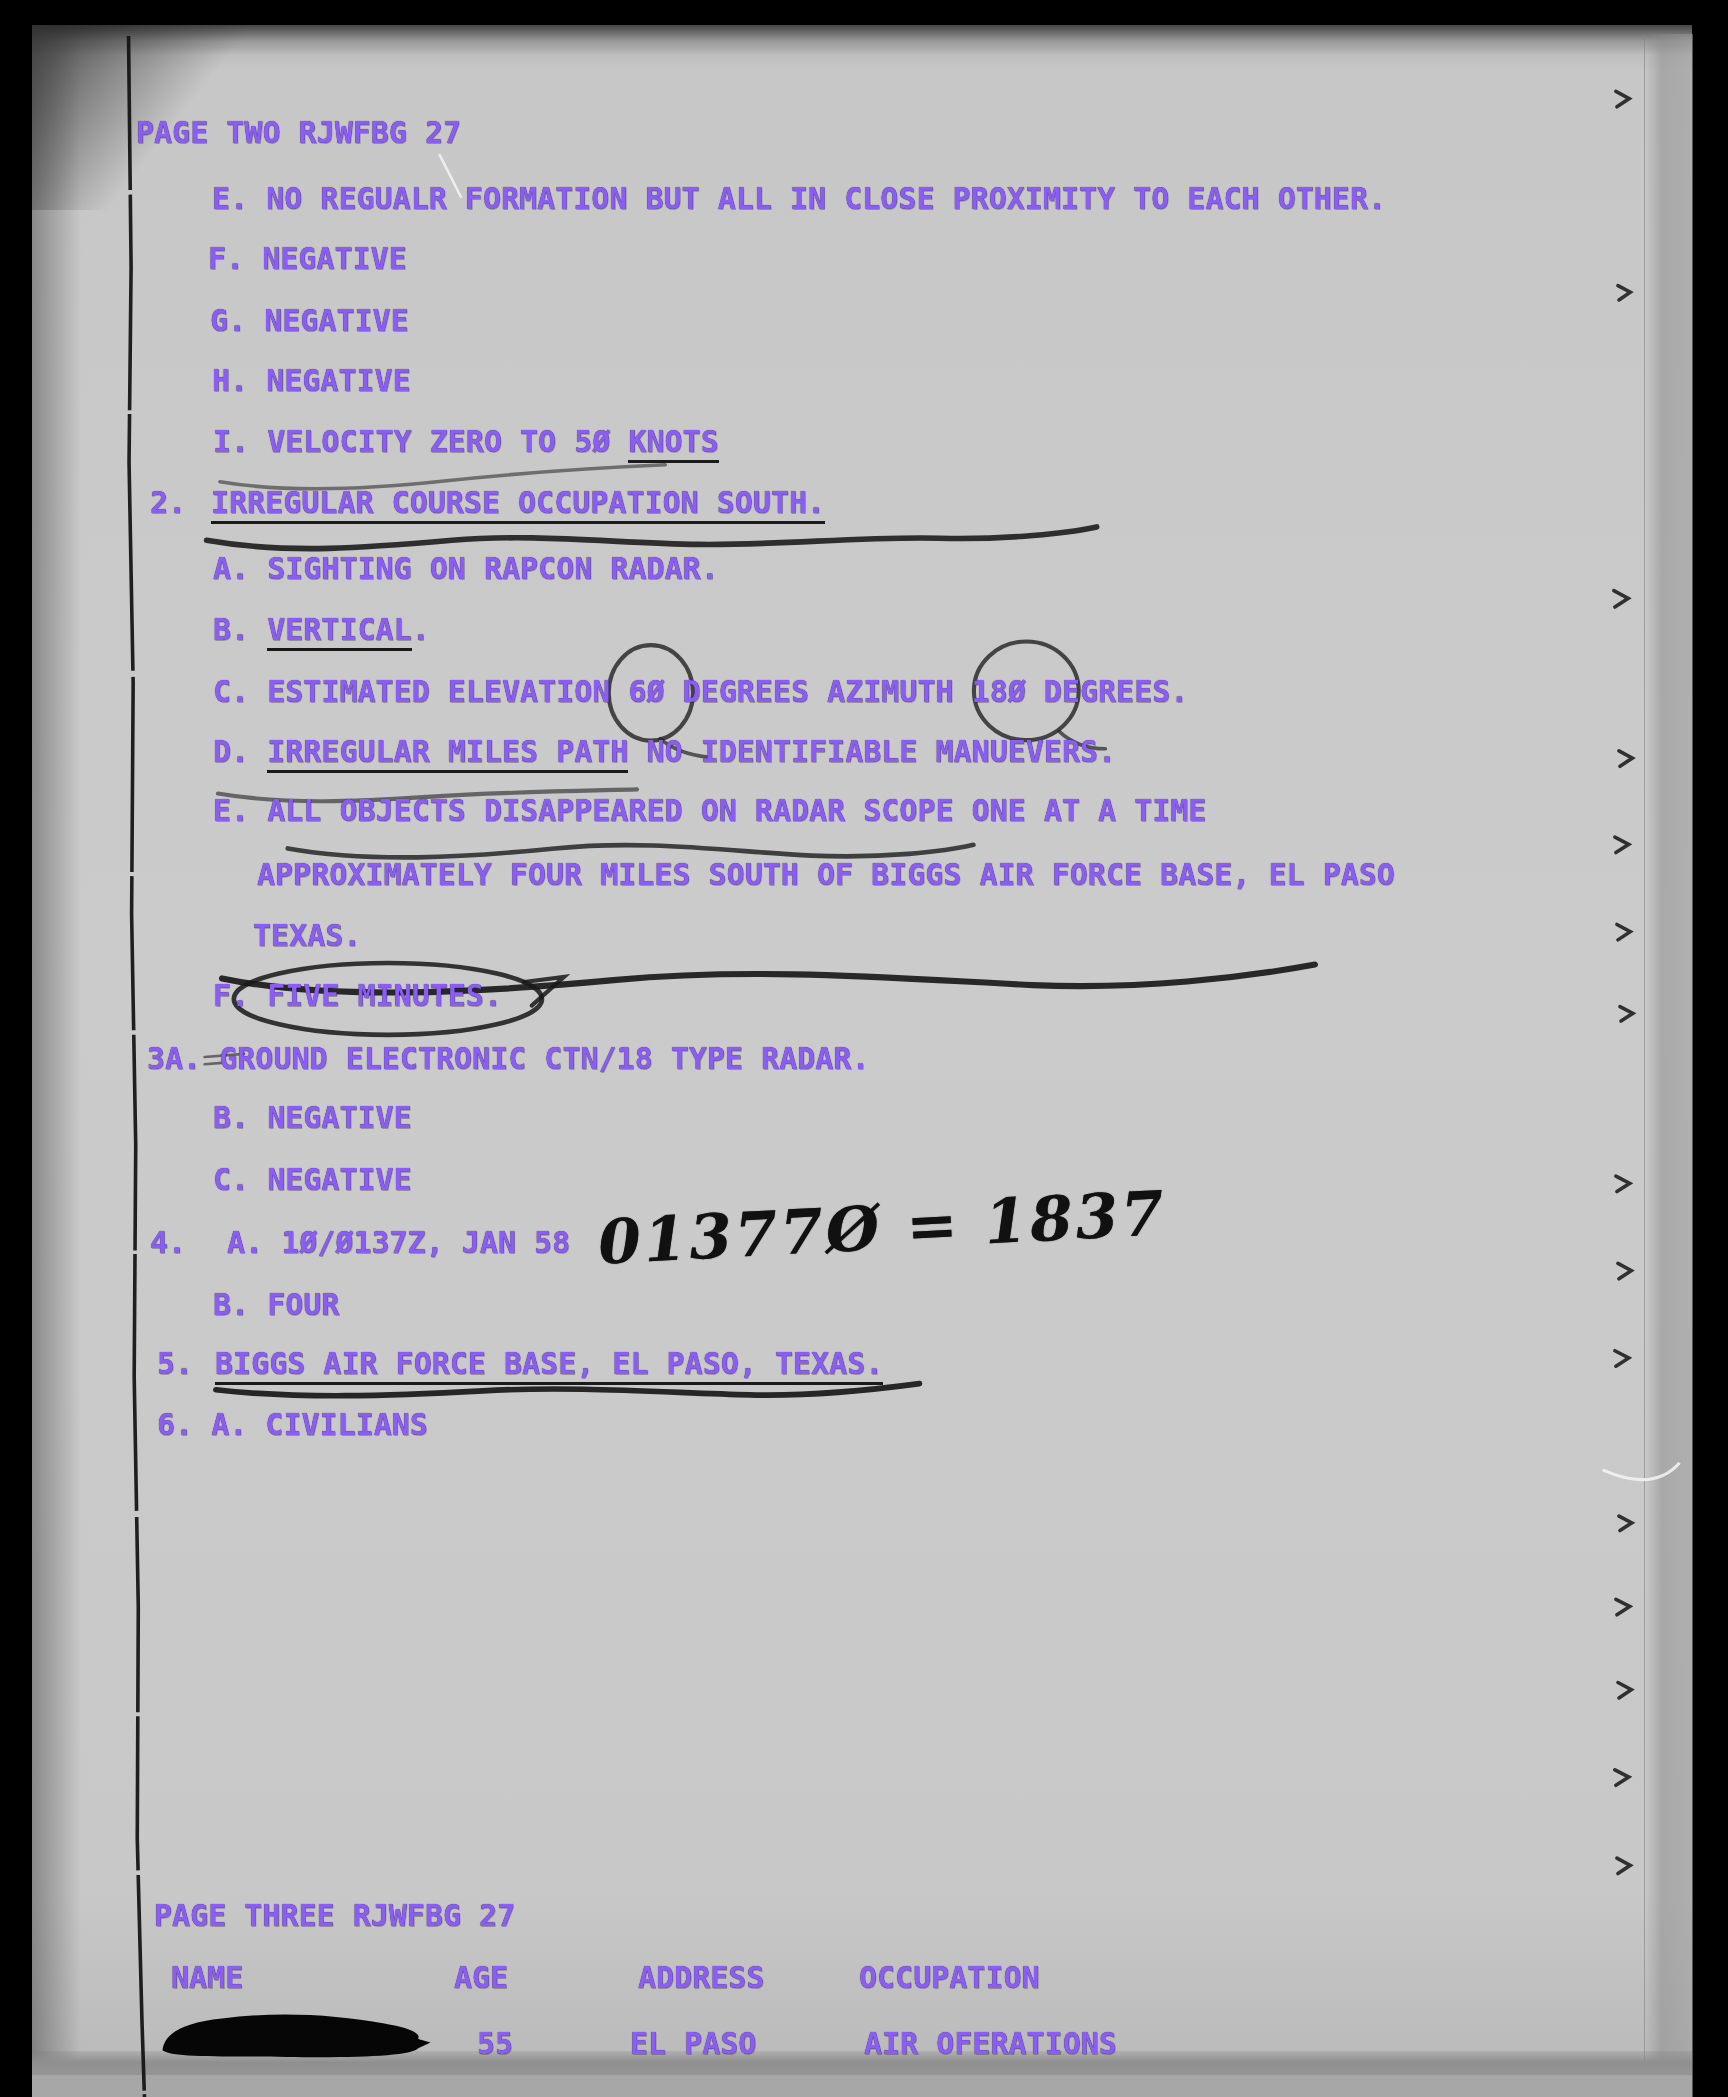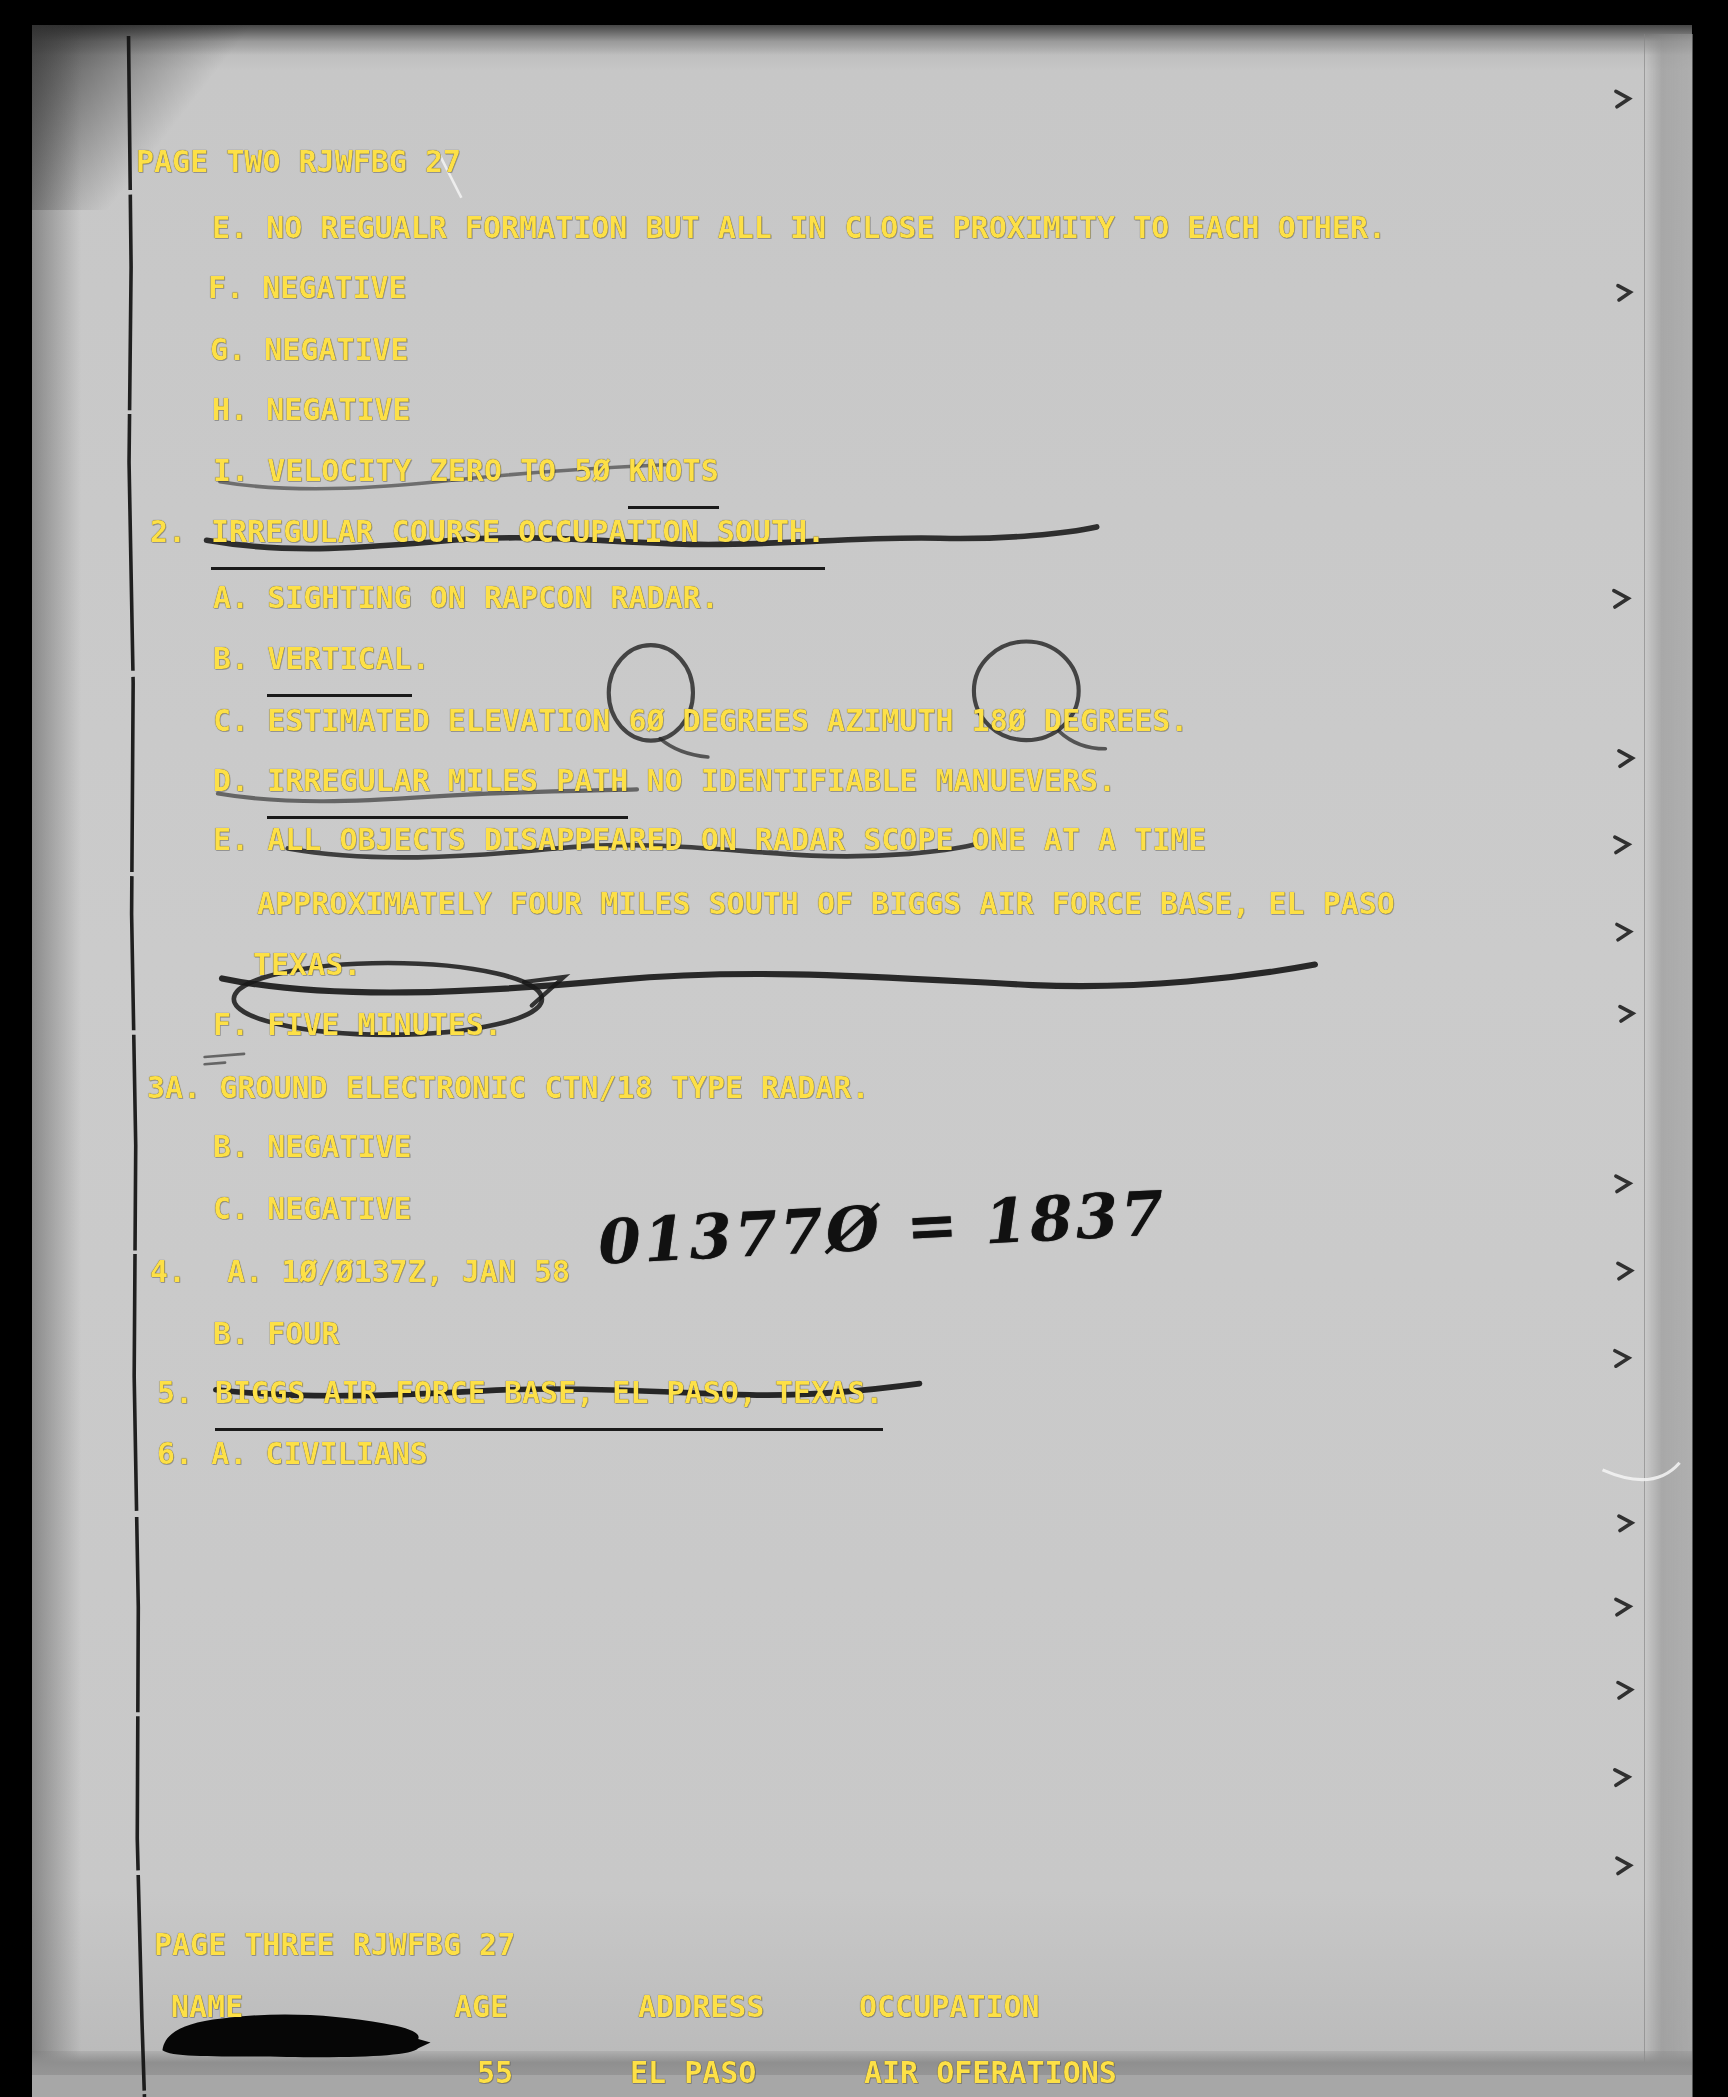--- a/index.html
+++ b/index.html
@@ -16,24 +16,24 @@
   .left-shade{position:absolute;left:32px;top:25px;width:49px;height:2073px;
         background:linear-gradient(90deg,rgba(60,60,60,.45),rgba(60,60,60,0));}
   .right-band{position:absolute;left:1644px;top:34px;width:48px;height:2064px;
         background:linear-gradient(90deg,rgba(130,130,130,0),rgba(135,135,135,.5) 35%,rgba(155,155,155,.55));
         border-left:1px solid rgba(100,100,100,.25);}
   .bottom-band{position:absolute;left:32px;top:2051px;width:1660px;height:26px;
         background:linear-gradient(180deg,rgba(110,110,110,.15),#8f8f8f 45%,#979797);}
   .bottom-band2{position:absolute;left:32px;top:2075px;width:1660px;height:22px;background:#a7a7a7;}
 
   
-  .t{position:absolute;font-size:30px;line-height:1;font-weight:bold;color:#fde047;
+  .t{position:absolute;font-size:30px;line-height:1;font-weight:bold;color:#8b5cf6;
      white-space:pre;letter-spacing:0;
-     text-shadow:0 0 0.8px rgba(15,15,15,.9),0.8px 0.5px 0 rgba(25,25,25,.25);margin-top:29px;}
-  .u{border-bottom:3.1px solid #1a1a1a;padding-bottom:18px;}
+     text-shadow:0 0 0.8px rgba(15,15,15,.9),0.8px 0.5px 0 rgba(25,25,25,.25);}
+  .u{border-bottom:3.1px solid #1a1a1a;padding-bottom:1px;}
 
   
   .hand{position:absolute;font-family:"DejaVu Serif","Liberation Serif",serif;
         font-style:italic;font-weight:bold;font-size:61px;color:#111;
         letter-spacing:3.1px;transform:rotate(-3deg);white-space:pre;
         text-shadow:0 0 1px rgba(10,10,10,.8);}
 
   svg.anno{position:absolute;left:0;top:0;pointer-events:none;}
 </style>
 </head>

